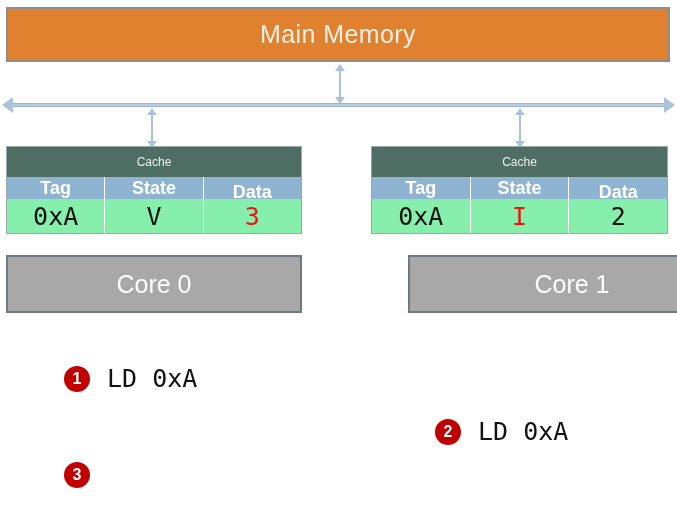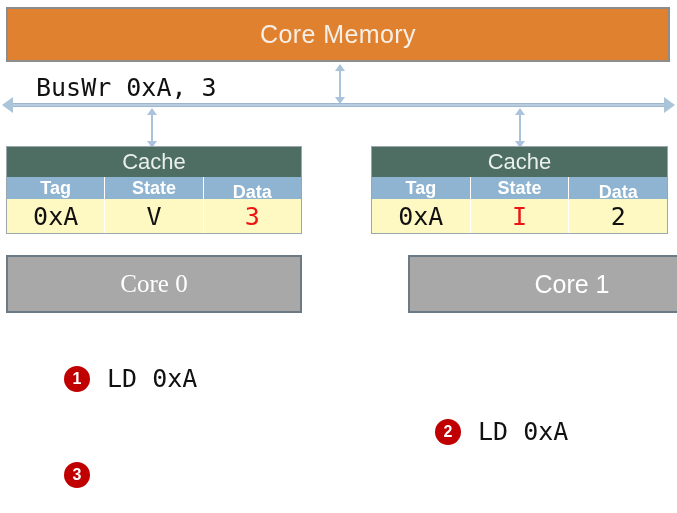--- a/index.html
+++ b/index.html
@@ -103,21 +103,21 @@
   .cache {
     position: absolute;
     box-sizing: border-box;
     border: 1px solid #9aa7ad;
     background: #ffffff;
   }
   .cache-title {
     height: 30px;
     background: #4e6e64;
     color: #e9efec;
-    font-size: 22px;
+    font-size: 12px;
     display: flex;
     align-items: center;
     justify-content: center;
   }
   .cache-head {
     display: flex;
     height: 22px;
     background: #8fb4d2;
   }
   .cache-head .th {
@@ -129,21 +129,21 @@
     align-items: center;
     justify-content: center;
     border-right: 1px solid #ffffff;
     box-sizing: border-box;
   }
   .cache-head .th:last-child { border-right: none; margin-top: 8px; }
 
   .cache-row {
     display: flex;
     height: 34px;
-    background: #fef9c3;
+    background: #86efac;
   }
   .cache-row .td {
     flex: 1 1 0;
     font-family: "DejaVu Sans Mono", "Liberation Mono", monospace;
     font-size: 25px;
     color: #111111;
     display: flex;
     align-items: center;
     justify-content: center;
     border-right: 1px solid #ffffff;
@@ -194,30 +194,29 @@
     color: #111111;
     white-space: pre;
   }
 </style>
 </head>
 <body>
 
 <div id="canvas">
 
   <div class="mem-bar">
-    <span class="label">Core Memory</span>
+    <span class="label">Main Memory</span>
   </div>
 
   <div class="vconn" style="left:335px; top:64px; height:40px;">
     <div class="shaft"></div>
     <div class="tip up"></div>
     <div class="tip down"></div>
   </div>
 
-  <div class="buswr-text">BusWr 0xA, 3</div>
 
   <div class="bus-line"></div>
   <div class="bus-arrow left"></div>
   <div class="bus-arrow right"></div>
 
   <div class="vconn" style="left:147px; top:108px; height:40px;">
     <div class="shaft"></div>
     <div class="tip up"></div>
     <div class="tip down"></div>
   </div>
@@ -249,21 +248,21 @@
       <div class="th">State</div>
       <div class="th">Data</div>
     </div>
     <div class="cache-row">
       <div class="td">0xA</div>
       <div class="td hl">I</div>
       <div class="td">2</div>
     </div>
   </div>
 
-  <div class="core" style="left:6px; top:255px; width:296px;font-family:Liberation Serif, serif;">
+  <div class="core" style="left:6px; top:255px; width:296px;">
     <span class="label">Core 0</span>
   </div>
 
   <div class="core" style="left:371px; top:255px; width:328px;margin-left:37px;">
     <span class="label">Core 1</span>
   </div>
 
   <div class="step" style="left:64px; top:364px;">
     <div class="badge">1</div>
     <div class="text">LD 0xA</div>

